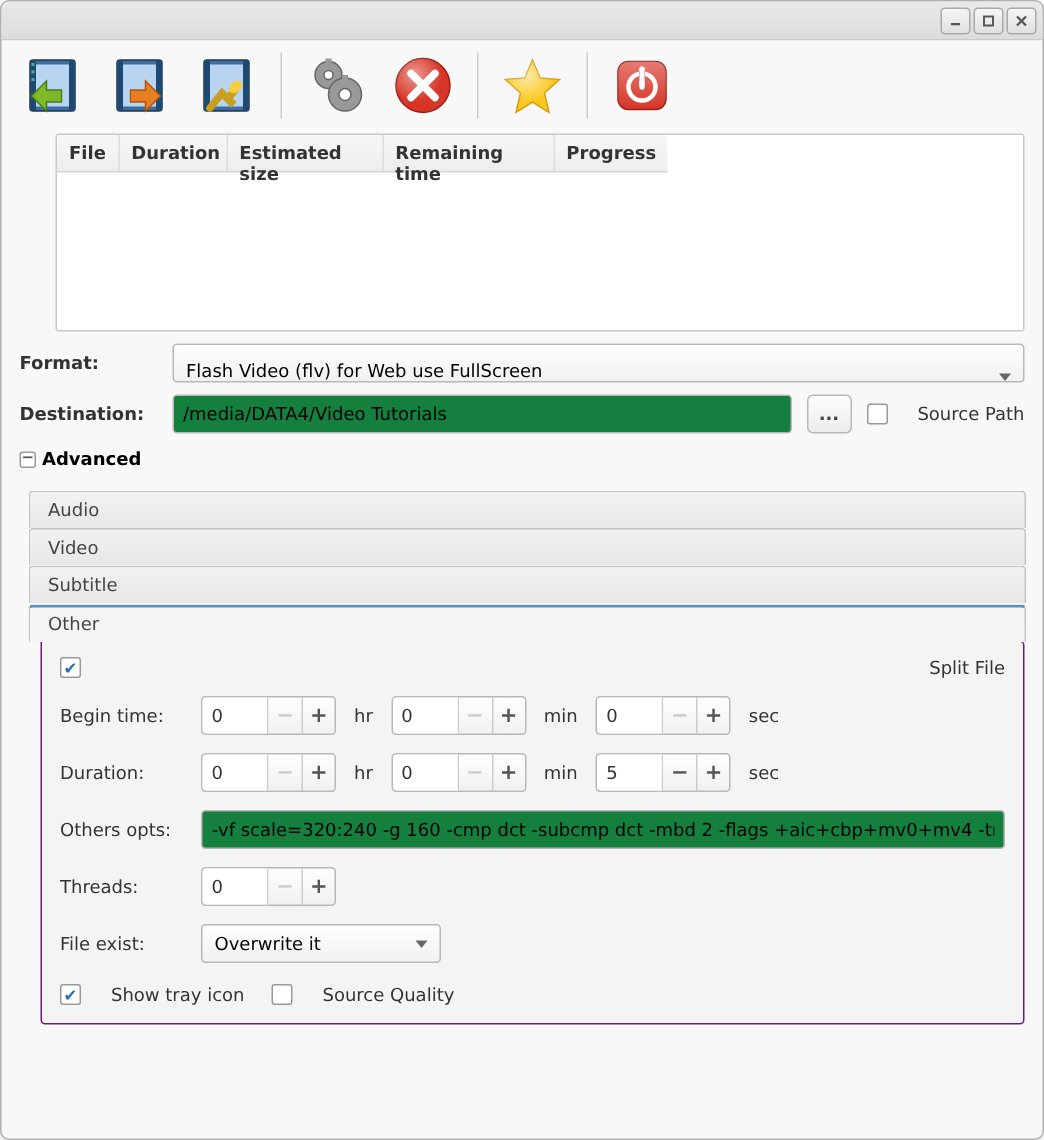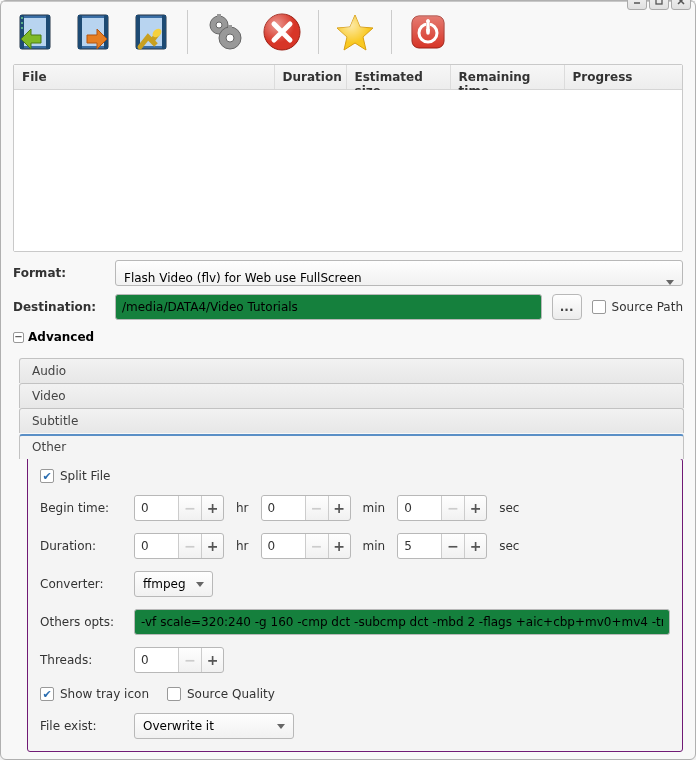--- a/index.html
+++ b/index.html
@@ -8,33 +8,33 @@
 .titlebar { height: 26px; background: linear-gradient(#e9e9e9, #dcdcdc); border-bottom: 1px solid #c8c8c8; border-radius: 6px 6px 0 0; display: flex; align-items: center; position: relative; }
 .titlebar .title { position: absolute; left: 0; right: 0; text-align: center; color: #484848; font-weight: bold; }
 .winbtns { position: absolute; right: 4px; display: flex; gap: 2px; }
 .winbtn { width: 20px; height: 18px; background: linear-gradient(#f5f5f5,#e0e0e0); border: 1px solid #aaa; border-radius: 3px; display: flex; align-items: center; justify-content: center; cursor: pointer; color: #555; }
 .winbtn svg { width: 10px; height: 10px; }
 .toolbar { padding: 8px 12px 10px; display: flex; align-items: center; gap: 14px; }
 .toolbar .sep { width: 1px; height: 44px; background: #ccc; }
 .tb-icon { width: 44px; height: 44px; display: flex; align-items: center; justify-content: center; cursor: pointer; }
 .tb-icon svg { width: 42px; height: 42px; }
 .content { flex: 1; padding: 0 12px 12px; display: flex; flex-direction: column; gap: 8px; }
-.filetable { border: 1px solid #c9c9c9; border-radius: 2px; background: #fff; height: 188px; display: flex; flex-direction: column; }
+.filetable { border: 1px solid #c9c9c9; border-radius: 2px; background: #fff; height: 132px; display: flex; flex-direction: row; margin-left: 24px; }
 .filetable .hdr { display: flex; background: linear-gradient(#f7f7f7,#ededed); border-bottom: 1px solid #d5d5d5; height: 25px; }
 .filetable .hdr .col { padding: 5px 8px; border-right: 1px solid #dcdcdc; font-weight: bold; color: #333; }
 .filetable .body { flex: 1; background: #fff; }
 .row { display: flex; align-items: center; gap: 10px; }
 .row .lbl { width: 92px; font-weight: bold; color: #333; }
 .combo, .txtinput, .spin, .selectbox { background: linear-gradient(#fefefe,#f1f1f1); border: 1px solid #b8b8b8; border-radius: 3px; height: 26px; display: flex; align-items: center; }
 .combo { flex: 1; padding: 0 8px; justify-content: space-between; cursor: pointer; align-items: flex-end; }
 .combo .arrow, .selectbox .arrow { width: 0; height: 0; border-left: 4px solid transparent; border-right: 4px solid transparent; border-top: 5px solid #666; }
 .txtinput { background: #15803d; padding: 0 6px; flex: 1; }
 .txtinput input { border: none; outline: none; width: 100%; background: transparent; }
 .browsebtn { width: 30px; height: 26px; background: linear-gradient(#fefefe,#ececec); border: 1px solid #b8b8b8; border-radius: 4px; display: flex; align-items: center; justify-content: center; cursor: pointer; font-weight: bold; color: #444; }
-.chk { display: inline-flex; align-items: center; gap: 6px; color: #333; cursor: pointer; }
+.chk { display: inline-flex; align-items: center; gap: 20px; color: #333; cursor: pointer; justify-content: space-between; }
 .chk .box { width: 14px; height: 14px; border: 1px solid #999; border-radius: 2px; background: #fff; display: flex; align-items: center; justify-content: center; }
 .chk .box.checked::after { content: "✔"; font-size: 11px; color: #2a6db0; line-height: 1; }
 .expander { display: flex; align-items: center; gap: 4px; font-weight: bold; cursor: pointer; padding: 2px 0; }
 .expander .tri { width: 11px; height: 11px; border: 1px solid #999; background: #fff; display: flex; align-items: center; justify-content: center; font-size: 10px; line-height: 1; color: #555; border-radius: 2px; }
 .tabs { display: flex; margin-top: 4px; margin-left: 6px; flex-direction: column; }
 .tab { padding: 5px 12px; background: linear-gradient(#f2f2f2,#e7e7e7); border: 1px solid #c2c2c2; border-bottom: none; margin-right: -1px; cursor: pointer; color: #444; border-radius: 3px 3px 0 0; position: relative; }
 .tab.active { background: #f4f4f4; border-top: 2px solid #5a8fc6; padding-top: 4px; z-index: 2; top: 1px; }
 .tabpanel { border: 1px solid #701a75; border-radius: 0 3px 3px 3px; padding: 10px 12px 12px; background: #f4f4f4; display: flex; flex-direction: column; gap: 12px; margin-left: 14px; }
 .formrow { display: flex; align-items: center; gap: 8px; }
 .formrow .flabel { width: 86px; color: #333; }
@@ -257,60 +257,53 @@
             </div>
           <span class="unit">min</span>
           <div class="spin">
               <div class="val">5</div>
               <div class="btn">−</div>
               <div class="btn">+</div>
             </div>
           <span class="unit">sec</span>
         </div>
 
-        <div class="formrow">
-          <div class="flabel">Converter:</div>
-          <div class="selectbox">
-            <span>ffmpeg</span>
-            <span class="arrow"></span>
-          </div>
-        </div>
 
         <div class="formrow">
           <div class="flabel">Others opts:</div>
           <div class="txtinput">
             <input type="text" value="-vf scale=320:240 -g 160 -cmp dct -subcmp dct -mbd 2 -flags +aic+cbp+mv0+mv4 -trellis 1" style="">
           </div>
         </div>
 
         <div class="formrow">
           <div class="flabel">Threads:</div>
           <div class="spin">
               <div class="val">0</div>
               <div class="btn disabled">−</div>
               <div class="btn">+</div>
             </div>
+        </div>
+
+        <div class="formrow">
+          <div class="flabel">File exist:</div>
+          <div class="selectbox" style="min-width:160px">
+            <span>Overwrite it</span>
+            <span class="arrow"></span>
+          </div>
         </div>
 
         <div class="formrow" style="gap:18px; padding-top:2px">
           <label class="chk">
             <span class="box checked"></span>
             <span>Show tray icon</span>
           </label>
           <label class="chk">
             <span class="box"></span>
             <span>Source Quality</span>
           </label>
         </div>
 
-        <div class="formrow">
-          <div class="flabel">File exist:</div>
-          <div class="selectbox" style="min-width:160px">
-            <span>Overwrite it</span>
-            <span class="arrow"></span>
-          </div>
-        </div>
-
       </div>
     </div>
 
   </div>
 </div>
 
 </body></html>

